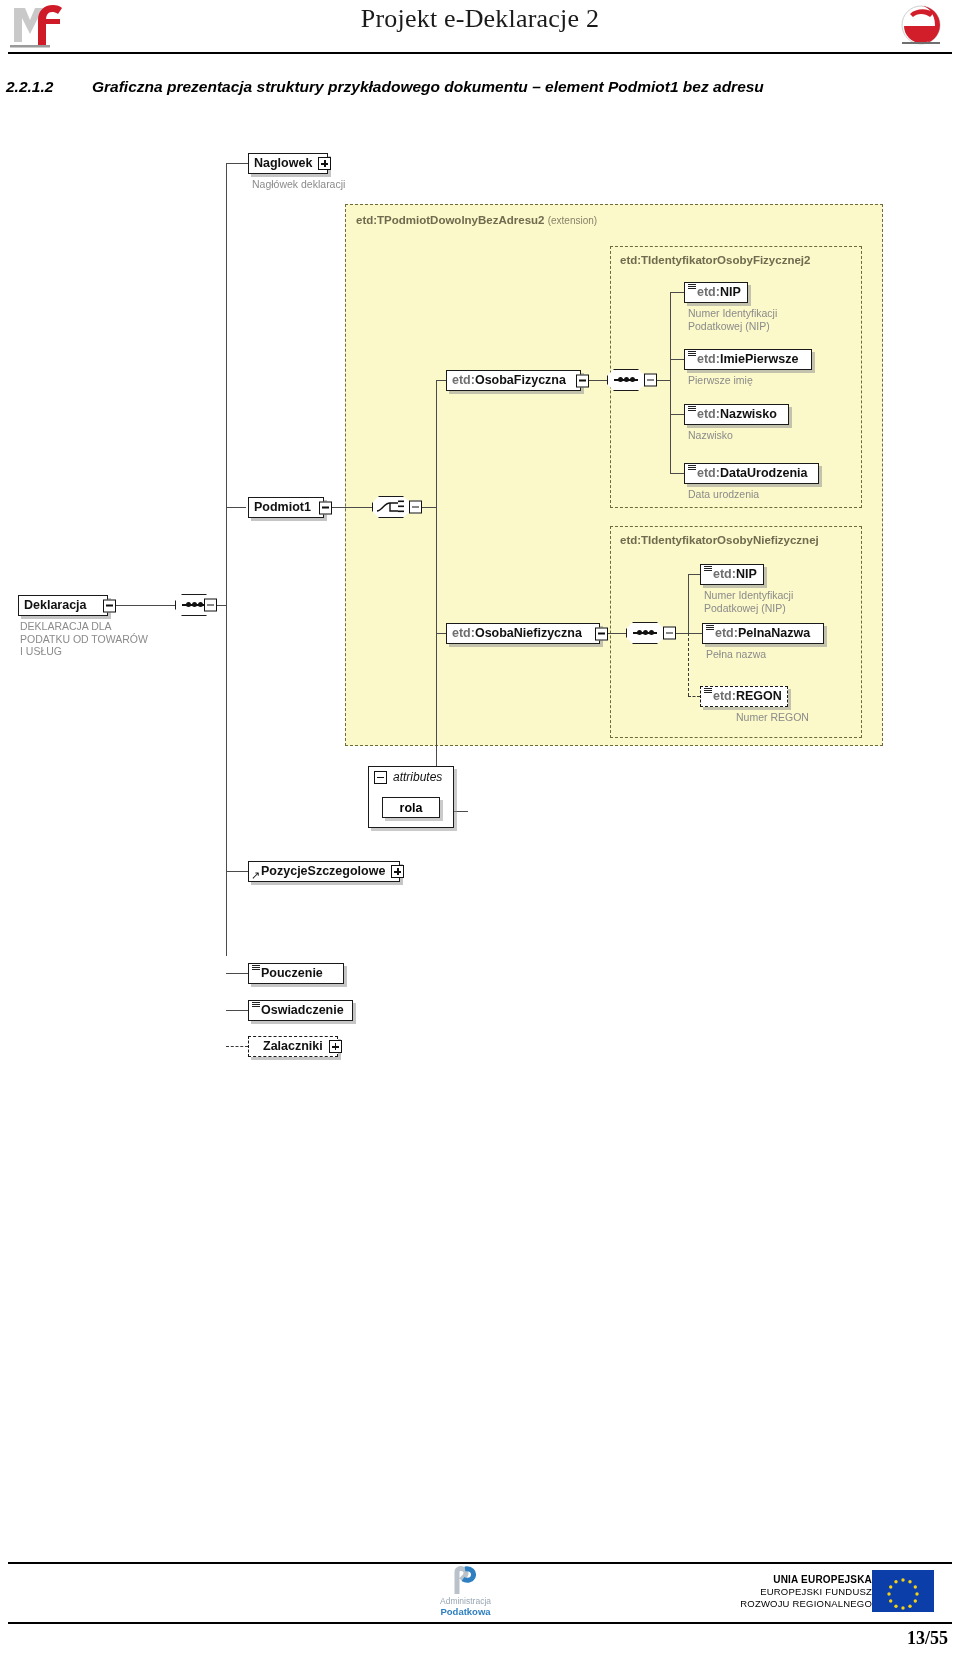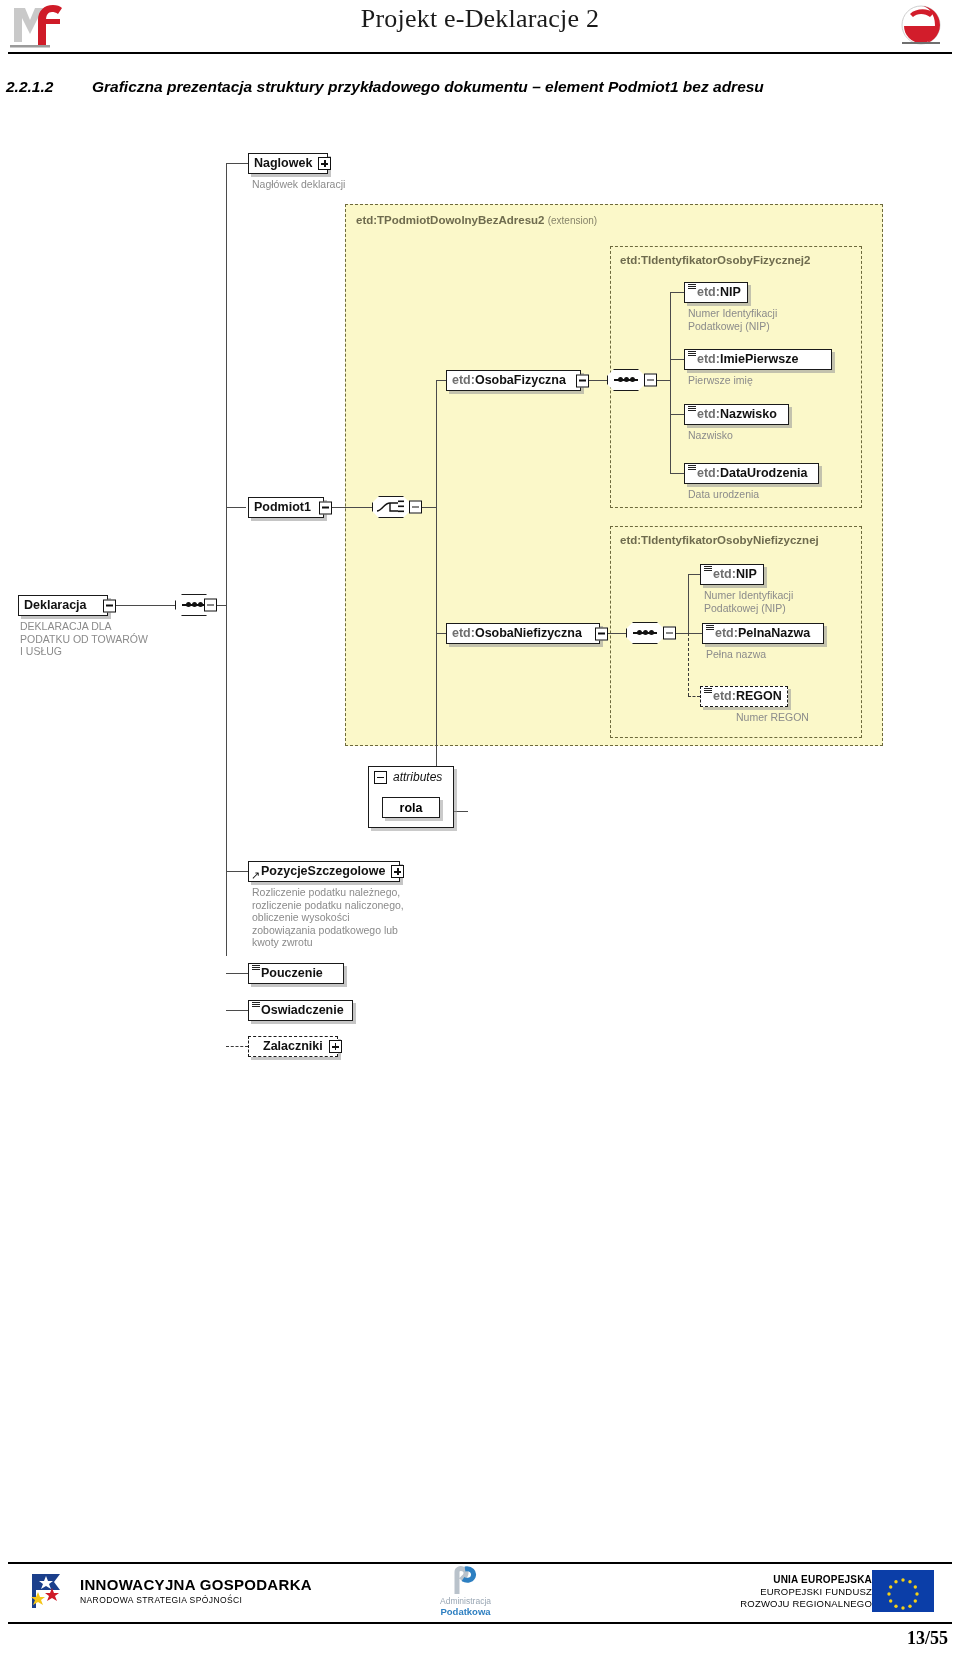--- a/index.html
+++ b/index.html
@@ -328,21 +328,21 @@
     <span class="eq">
         <i></i>
         <i></i>
         <i></i>
       </span>
     <span class="nlabel"><span class="ns">etd:</span><span>NIP</span></span>
   </div>
   <div class="cap" style="left:688px; top:179px; width:170px;">Numer Identyfikacji
 Podatkowej (NIP)</div>
 
-  <div class="node" style="left:684px; top:221px; width:148px; padding-left:12px;">
+  <div class="node" style="left:684px; top:221px; width:128px; padding-left:12px;">
     <span class="eq">
         <i></i>
         <i></i>
         <i></i>
       </span>
     <span class="nlabel"><span class="ns">etd:</span><span>ImiePierwsze</span></span>
   </div>
   <div class="cap" style="left:688px; top:246px; width:170px;">Pierwsze imię</div>
 
   <div class="node" style="left:684px; top:276px; width:105px; padding-left:12px;text-align:right;">
@@ -418,25 +418,20 @@
   </div>
   <div class="attrnode" style="left:382px; top:669px; width:58px;">
     <span>rola</span>
   </div>
 
   <div class="node" style="left:248px; top:733px; width:152px; padding-left:12px; padding-right:4px;">
     <span class="refarrow">↗</span>
     <span class="nlabel">PozycjeSzczegolowe</span>
     <span class="pmin plus"></span>
   </div>
-  <div class="cap" style="left:252px; top:758px; width:185px;">Rozliczenie podatku należnego,
-rozliczenie podatku naliczonego,
-obliczenie wysokości
-zobowiązania podatkowego lub
-kwoty zwrotu</div>
 
   <div class="node" style="left:248px; top:835px; width:96px; padding-left:12px;">
     <span class="eq">
         <i></i>
         <i></i>
         <i></i>
       </span>
     <span class="nlabel">Pouczenie</span>
   </div>
 
@@ -453,33 +448,20 @@
     <span class="nlabel">Zalaczniki</span>
     <span class="pmin plus"></span>
   </div>
 
 </div>
 
 <div id="footer-rule-top"></div>
 
 <div id="footer">
 
-  <div class="fblock" id="f-ig">
-    <svg width="44" height="44" viewBox="0 0 44 44">
-      <path d="M6 6 L34 6 L28 14 L34 22 L6 22 Z" fill="#1b3f8b"></path>
-      <rect x="6" y="6" width="4" height="34" fill="#1b3f8b"></rect>
-      <polygon points="20,8 22,13 27,13 23,16 25,21 20,18 15,21 17,16 13,13 18,13" fill="#ffffff"></polygon>
-      <polygon points="12,24 14,29 19,29 15,32 17,37 12,34 7,37 9,32 5,29 10,29" fill="#f5c518"></polygon>
-      <polygon points="26,20 28,25 33,25 29,28 31,33 26,30 21,33 23,28 19,25 24,25" fill="#cf1b28"></polygon>
-    </svg>
-    <div class="txt">
-      <div class="t1">INNOWACYJNA GOSPODARKA</div>
-      <div class="t2">NARODOWA STRATEGIA SPÓJNOŚCI</div>
-    </div>
-  </div>
 
   <div class="fblock" id="f-ap">
     <svg width="34" height="30" viewBox="0 0 34 30">
       <path d="M8 28 L8 6 C8 3 11 2 14 3 C17 4 18 7 16 10 L12 14" fill="none" stroke="#b9c2cb" stroke-width="5"></path>
       <path d="M16 3 C22 2 26 6 24 11 C22 15 17 15 14 13" fill="none" stroke="#2d7fc1" stroke-width="5"></path>
     </svg>
     <div class="t1">Administracja</div>
     <div class="t2">Podatkowa</div>
   </div>
 

